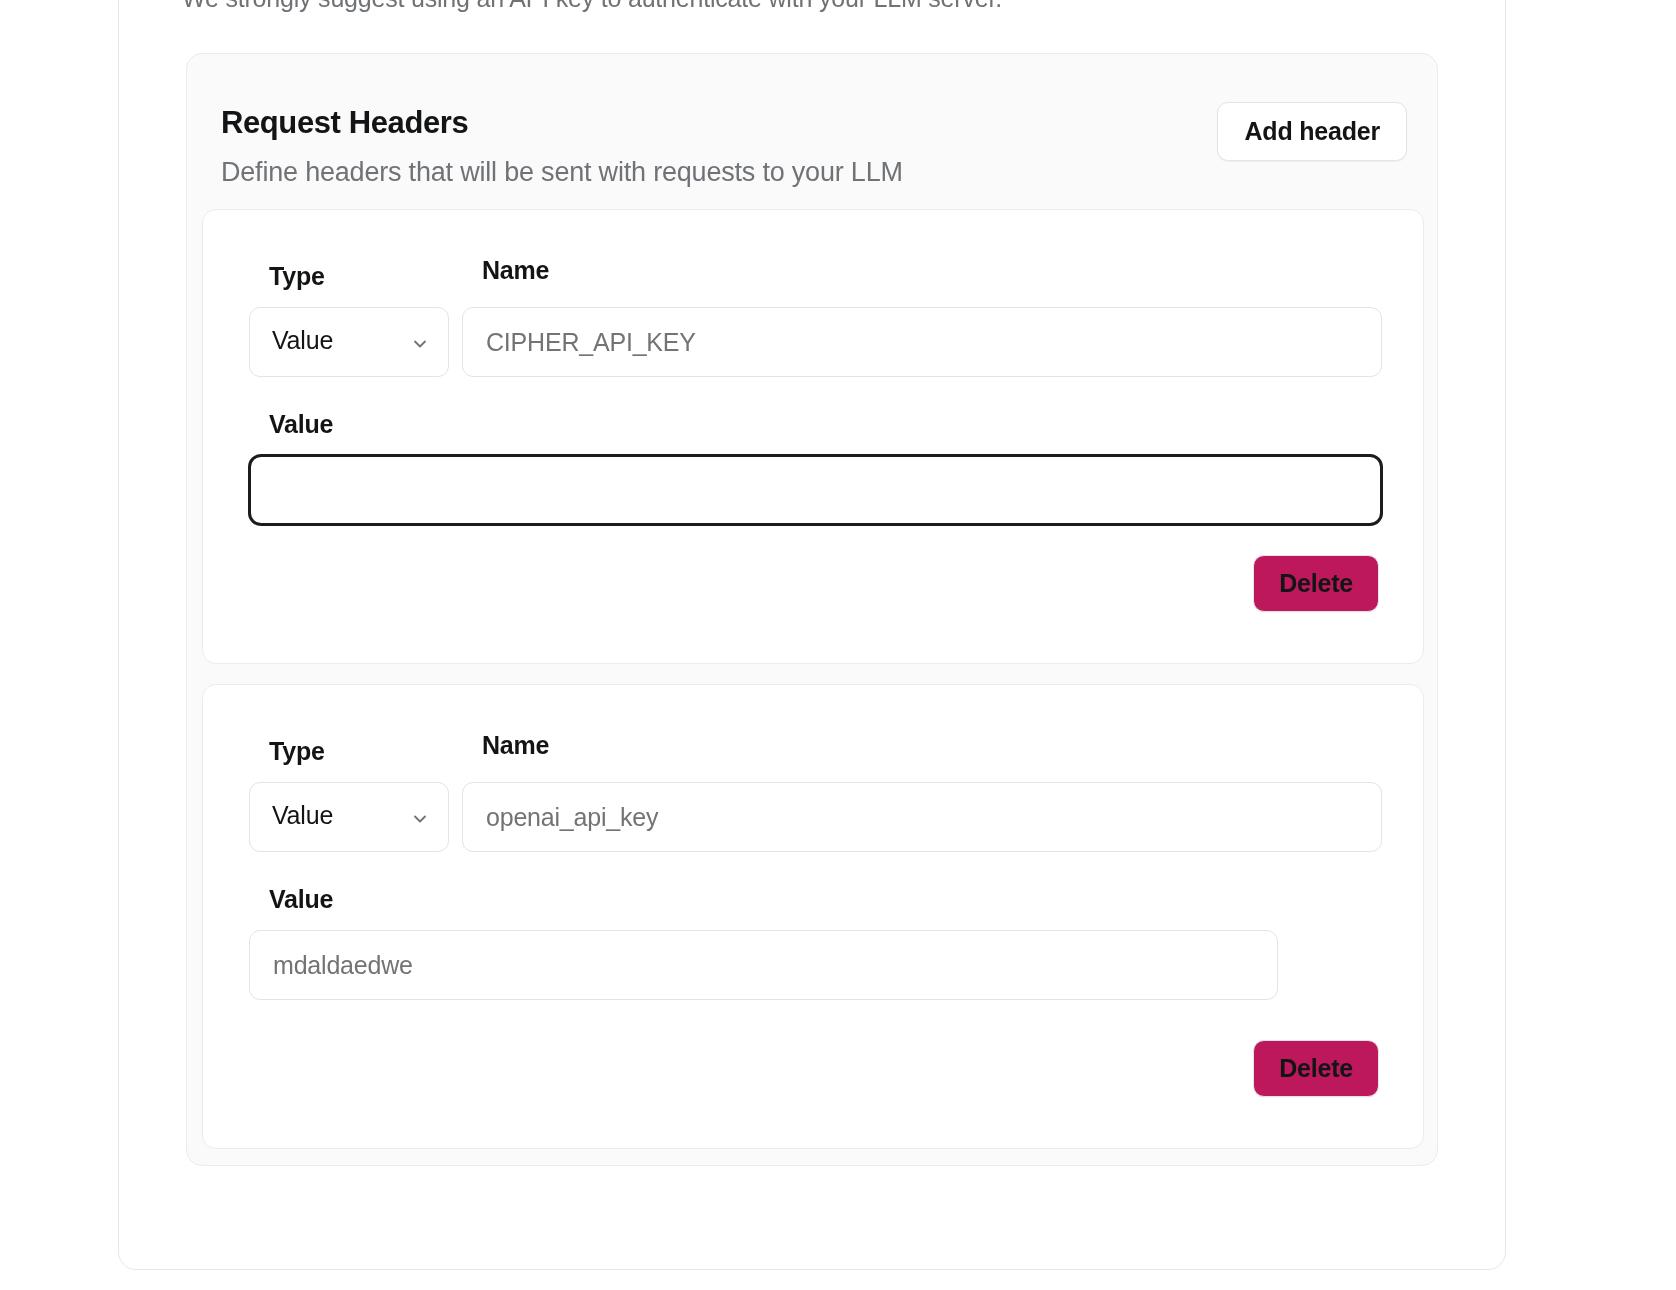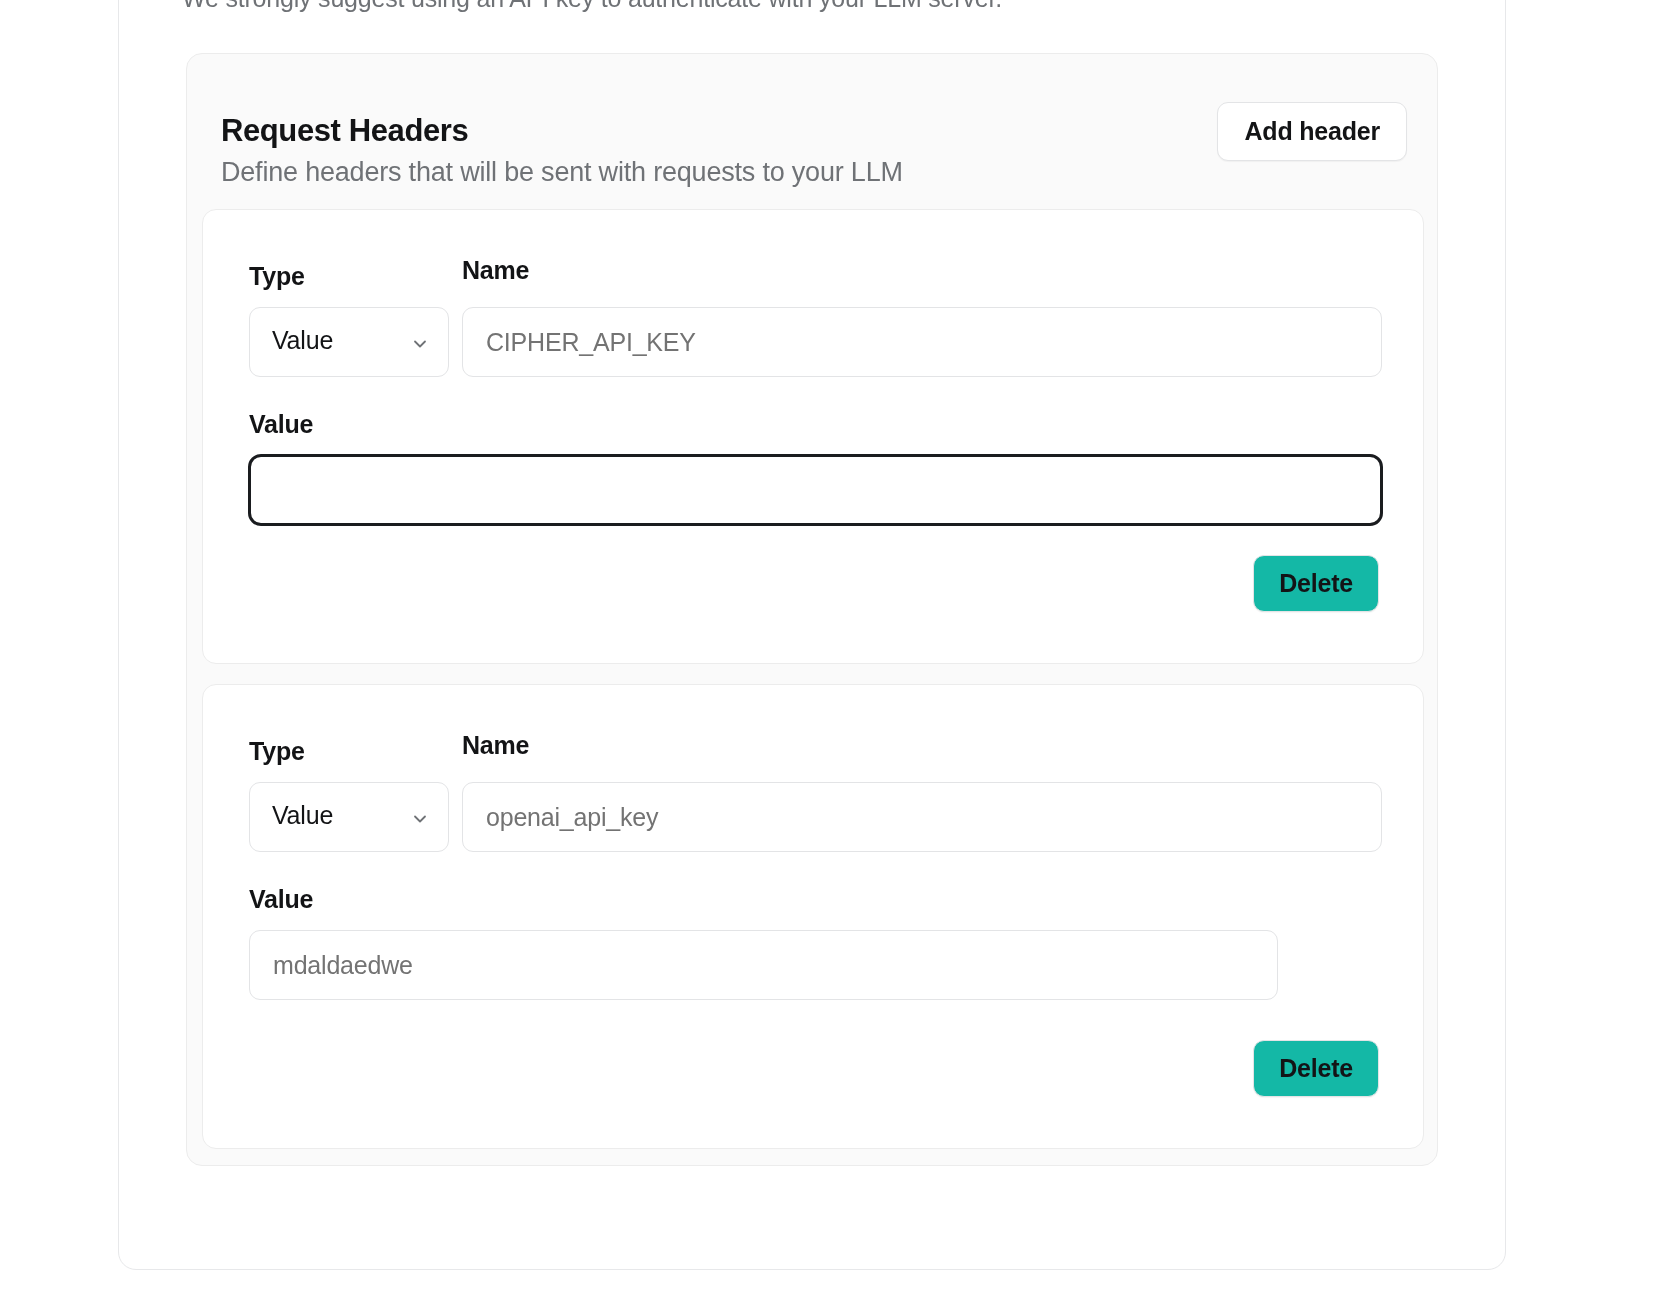--- a/index.html
+++ b/index.html
@@ -53,21 +53,21 @@
     height: 1113px;
     background: #fafafa;
     border: 1px solid #ececec;
     border-radius: 16px;
     box-sizing: border-box;
   }
 
   .panel-title {
     position: absolute;
     left: 34px;
-    top: 59px;
+    top: 51px;
     font-size: 31px;
     font-weight: 700;
     color: #131416;
     letter-spacing: -0.4px;
   }
 
   .panel-subtitle {
     position: absolute;
     left: 34px;
     top: 103px;
@@ -106,20 +106,21 @@
 
   .item-1 { top: 155px; height: 455px; }
   .item-2 { top: 630px; height: 465px; }
 
   .field-label {
     position: absolute;
     font-size: 25px;
     font-weight: 700;
     color: #131416;
     letter-spacing: -0.2px;
+    margin-left: 20px;
   }
 
   .label-type  { left: 46px; top: 52px; }
   .label-name  { left: 259px; top: 46px; }
   .label-value { left: 46px; top: 200px; }
 
   .select-box {
     position: absolute;
     left: 46px;
     top: 97px;
@@ -179,21 +180,21 @@
     top: 244px;
     left: 45px;
     width: 1135px;
     padding: 0 21px;
   }
 
   .delete-btn {
     position: absolute;
     right: 44px;
     padding: 13px 25px;
-    background: #14b8a6;
+    background: #be185d;
     border: 1px solid #e3e4e6;
     border-radius: 11px;
     font-size: 25px;
     font-weight: 700;
     color: #131416;
     letter-spacing: -0.2px;
     cursor: pointer;
     font-family: "Liberation Sans", sans-serif;
     box-shadow: 0 1px 1px rgba(16,17,19,0.04);
   }

